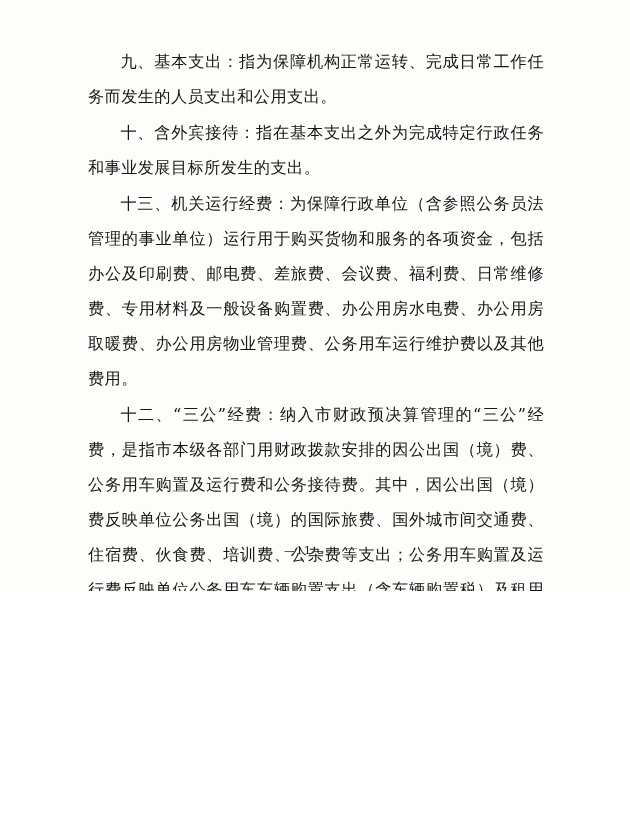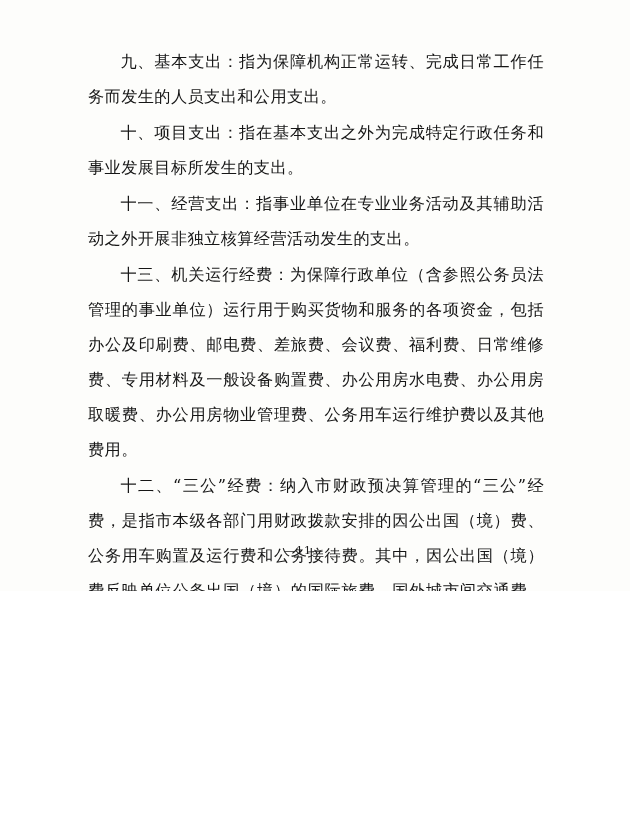--- a/index.html
+++ b/index.html
@@ -46,19 +46,18 @@
     letter-spacing: 1px;
     padding-right: 22px;
   }
 </style>
 </head>
 <body>
 
 <div class="page">
   <div class="content">
     <p class="para">九、基本支出：指为保障机构正常运转、完成日常工作任务而发生的人员支出和公用支出。</p>
-    <p class="para">十、项目支出：指在基本支出之外为完成特定行政任务和事业发展目标所发生的支出。</p>
-    <p class="para">十一、经营支出：指事业单位在专业业务活动及其辅助活动之外开展非独立核算经营活动发生的支出。</p>
+    <p class="para">十、含外宾接待：指在基本支出之外为完成特定行政任务和事业发展目标所发生的支出。</p>
     <p class="para">十三、机关运行经费：为保障行政单位（含参照公务员法管理的事业单位）运行用于购买货物和服务的各项资金，包括办公及印刷费、邮电费、差旅费、会议费、福利费、日常维修费、专用材料及一般设备购置费、办公用房水电费、办公用房取暖费、办公用房物业管理费、公务用车运行维护费以及其他费用。</p>
     <p class="para">十二、“三公”经费：纳入市财政预决算管理的“三公”经费，是指市本级各部门用财政拨款安排的因公出国（境）费、公务用车购置及运行费和公务接待费。其中，因公出国（境）费反映单位公务出国（境）的国际旅费、国外城市间交通费、住宿费、伙食费、培训费、公杂费等支出；公务用车购置及运行费反映单位公务用车车辆购置支出（含车辆购置税）及租用费、燃料费、维修费、过路过桥费、保险费、安全奖励费用等支出；公务接待费反映单位按规定开支的各类公务接待（含外宾接待）支出。</p>
   </div>
   <div class="page-number">—11—</div>
 </div>
 
 </body></html>

